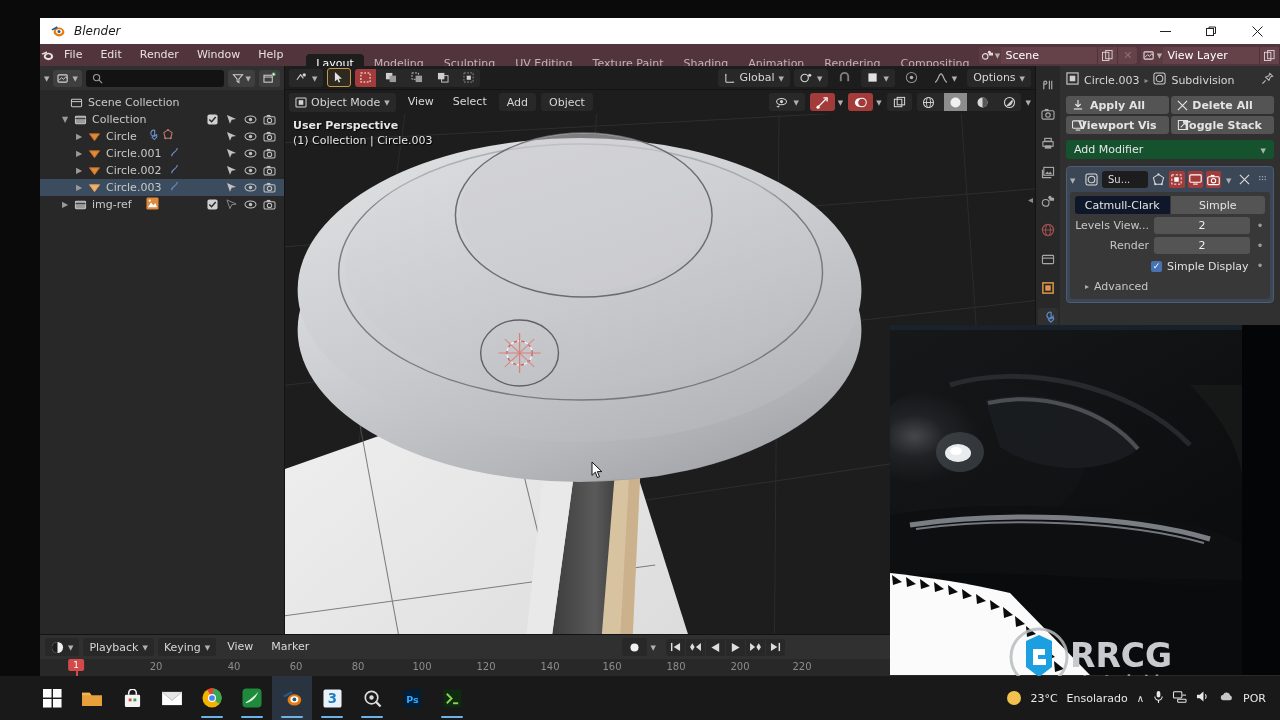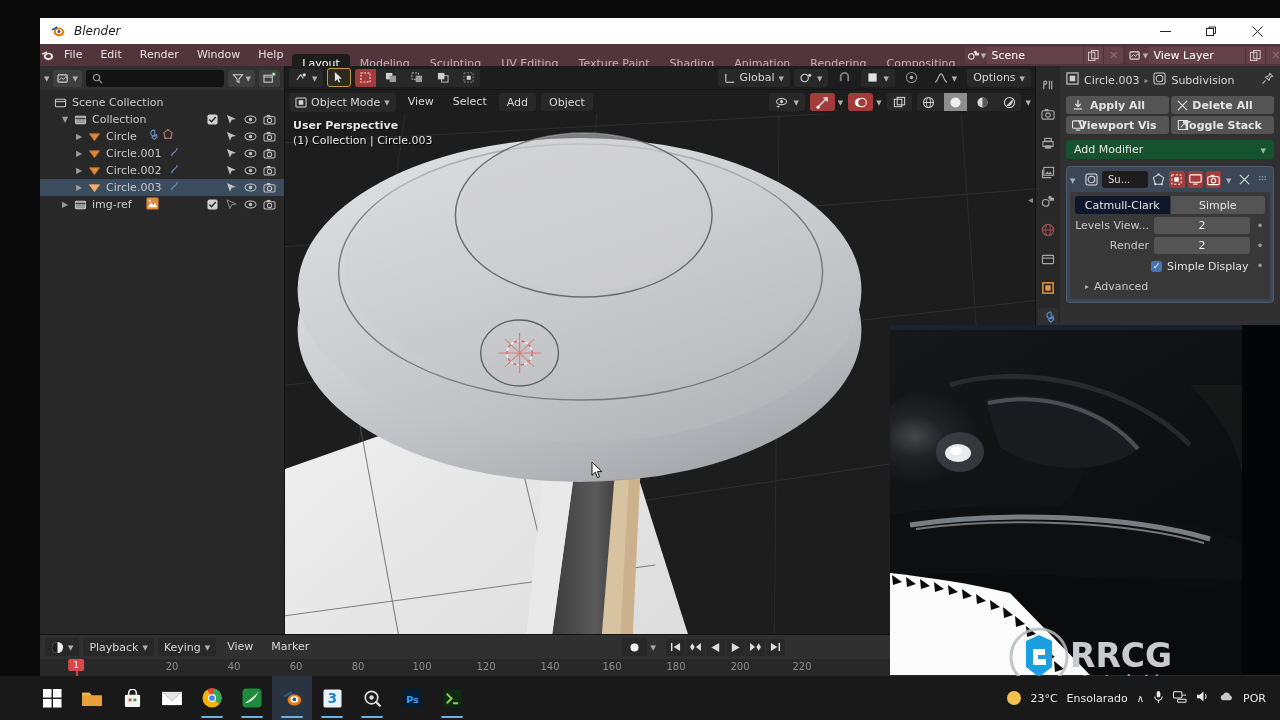--- a/index.html
+++ b/index.html
@@ -37,21 +37,21 @@
   }
 
   
   .topbar {
     height: 22px; background: #52353c; display: flex; align-items: center;
     font-size: 11px; position: relative;
   }
   .bl-logo { width: 22px; display:flex; align-items:center; justify-content:center; }
   .menu-item { padding: 0 9px; line-height: 22px; color: #e8e0e0; white-space: nowrap; }
 
-  .tabstrip { display: flex; align-items: flex-end; height: 38px; margin-left: 0; }
+  .tabstrip { display: flex; align-items: flex-end; height: 38px; margin-left: 14px; }
   .wtab {
     padding: 0 10px; line-height: 20px; height: 20px; color: #c4b2b6; font-size: 11px;
     white-space: nowrap; border-radius: 4px 4px 0 0;
   }
   .wtab.active { background: #1d1d1d; color: #ffffff; }
 
   .topbar-right { margin-left: auto; display: flex; align-items: center; gap: 4px; padding-right: 6px; }
   .id-block {
     display: flex; align-items: center; height: 17px; background: #654249;
     border-radius: 3px; overflow: hidden;
@@ -330,21 +330,21 @@
             <svg width="13" height="12" viewBox="0 0 14 13">
                 <rect x="1" y="3.5" width="9" height="7.5" fill="none" stroke="#d4d4d4" stroke-width="1.1"></rect>
                 <path d="M1 5.5 H10" stroke="#d4d4d4"></path>
                 <circle cx="11.5" cy="2.5" r="2.2" fill="#5b9b5b"></circle>
                 <path d="M11.5 1.3 V3.7 M10.3 2.5 H12.7" stroke="#fff" stroke-width="0.9"></path>
               </svg>
           </div>
         </div>
         <div class="outliner-body">
 
-          <div class="ol-row" style="padding-left:12px">
+          <div class="ol-row" style="padding-left:28px">
             <span class="ol-ico">
               <svg width="13" height="12" viewBox="0 0 14 13">
                   <rect x="1.5" y="2.5" width="11" height="8" rx="1" fill="none" stroke="#c8c8c8" stroke-width="1.1"></rect>
                   <path d="M1.5 5 H12.5" stroke="#c8c8c8" stroke-width="1.1"></path>
                 </svg>
             </span>
             <span class="ol-label">Scene Collection</span>
           </div>
 
           <div class="ol-row" style="padding-left:18px">
@@ -1123,21 +1123,21 @@
               <circle cx="7" cy="8" r="4.8" fill="none" stroke="#ddd" stroke-width="1.3"></circle>
               <path d="M7 5.5 V8 L8.8 9.2" stroke="#ddd" stroke-width="1.2" fill="none"></path>
               <path d="M5.2 1.6 H8.8" stroke="#ddd" stroke-width="1.4"></path>
             </svg>
         </div>
         <span class="menu-txt">Start</span>
         <span class="menu-txt" style="padding-left:0">1</span>
       </div>
 
       <div class="tl-ruler">
-        <span class="tick" style="left:132px">20</span>
+        <span class="tick" style="left:116px">20</span>
         <span class="tick" style="left:194px">40</span>
         <span class="tick" style="left:256px">60</span>
         <span class="tick" style="left:318px">80</span>
         <span class="tick" style="left:382px">100</span>
         <span class="tick" style="left:446px">120</span>
         <span class="tick" style="left:510px">140</span>
         <span class="tick" style="left:572px">160</span>
         <span class="tick" style="left:636px">180</span>
         <span class="tick" style="left:700px">200</span>
         <span class="tick" style="left:762px">220</span>

